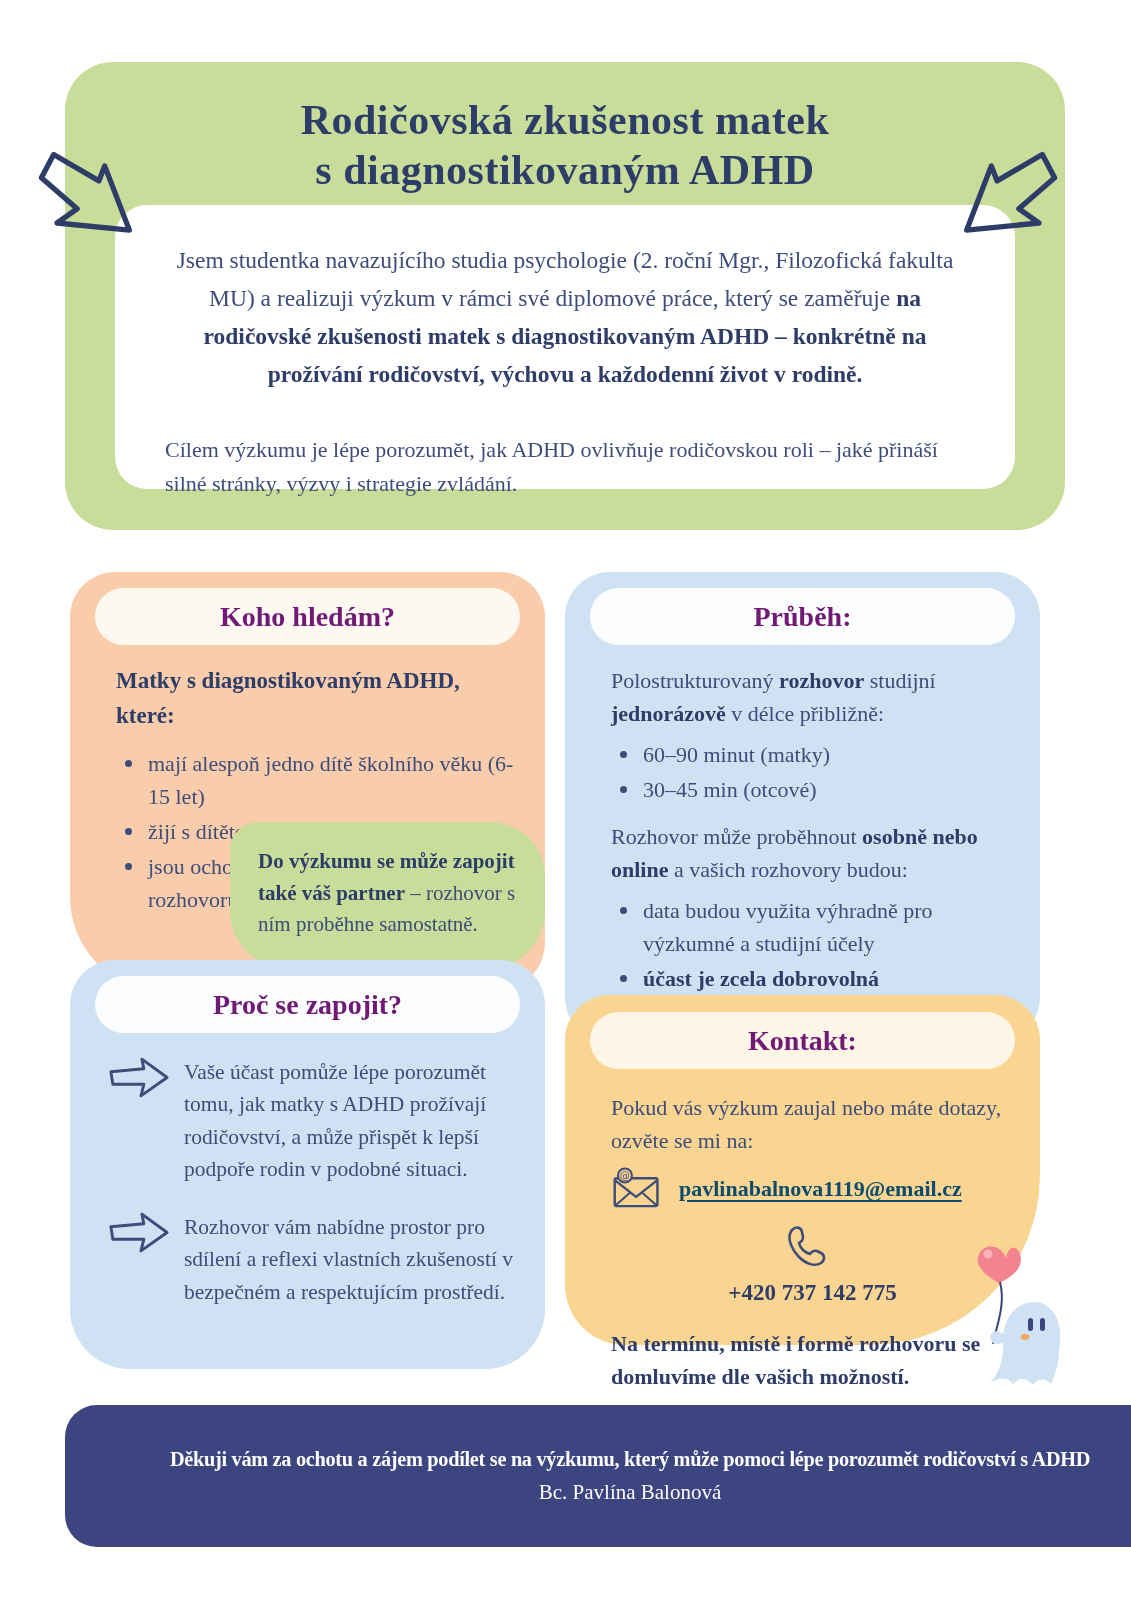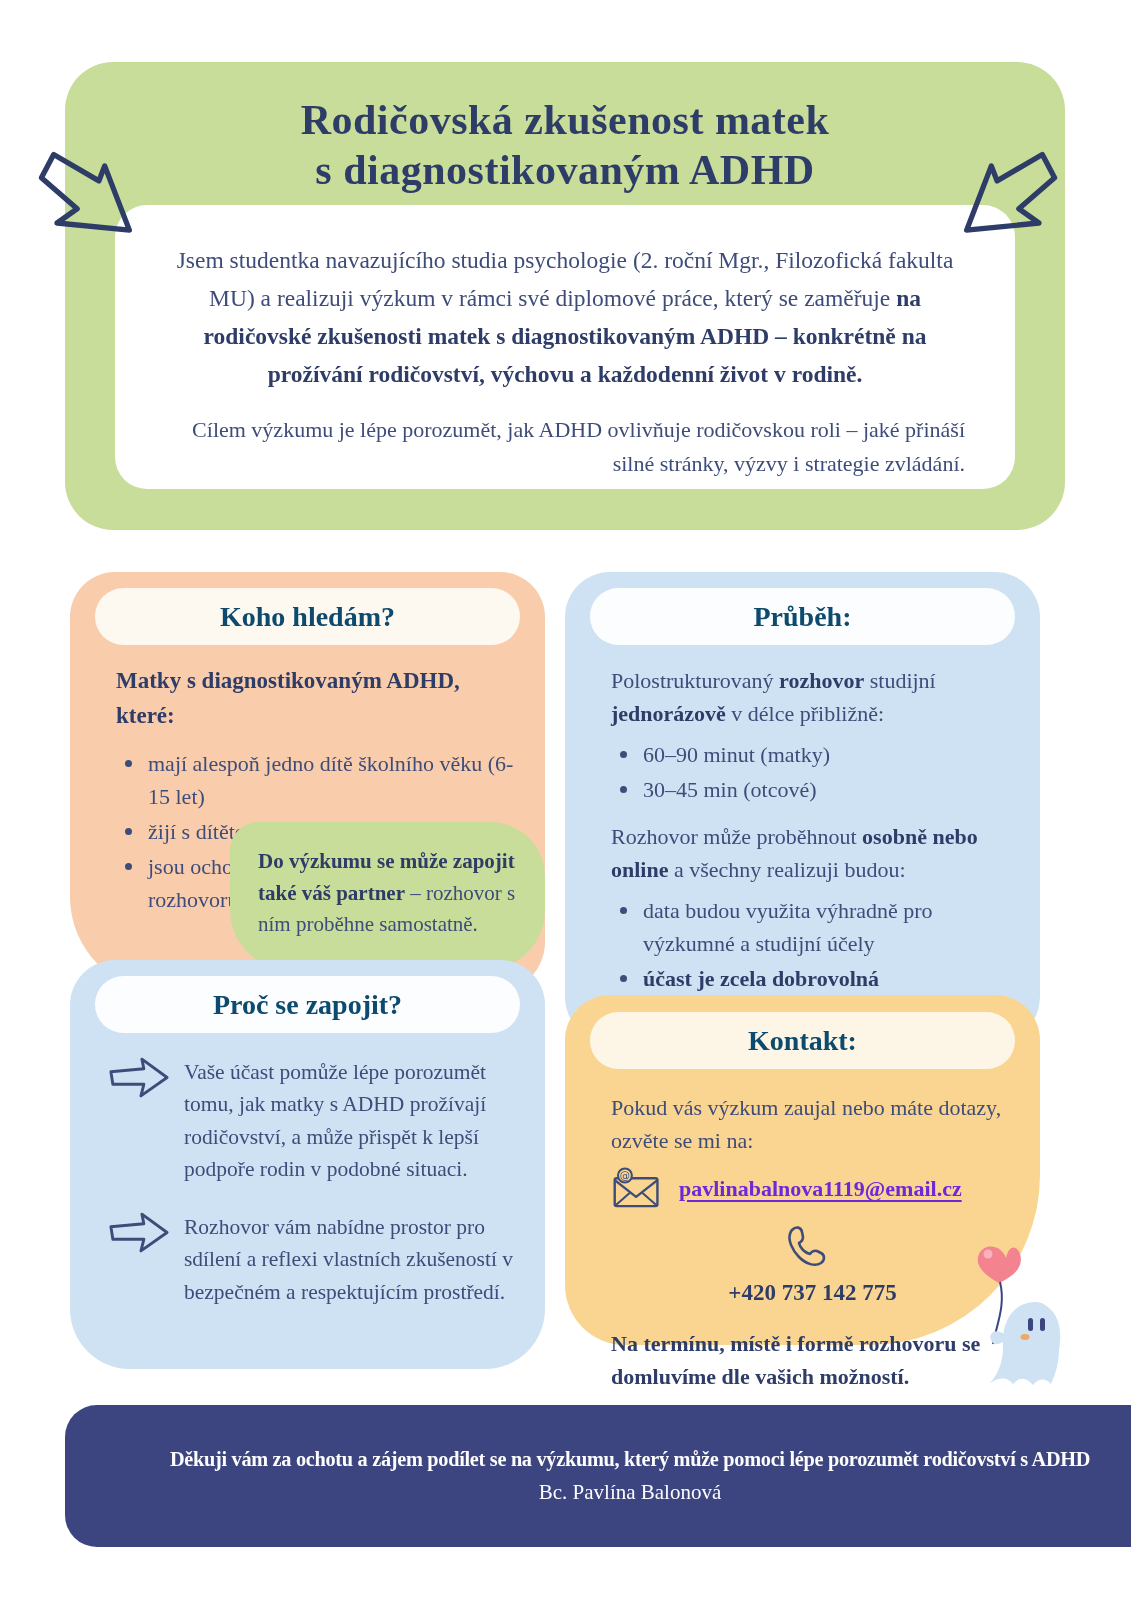--- a/index.html
+++ b/index.html
@@ -19,21 +19,21 @@
   }
   .intro-box {
     position:absolute; left:50px; top:143px; width:900px; height:284px;
     background:#ffffff; border-radius:32px;
   }
   .intro-p1 {
     margin:36px auto 0; width:810px; text-align:center;
     font-size:23.5px; line-height:1.62; color:#3e4c7a;
   }
   .intro-p2 {
-    margin:20px auto 0; width:800px; text-align:right;
+    margin:40px auto 0; width:800px; text-align:left;
     font-size:22px; line-height:1.55; color:#3e4c7a;
   }
   .b { font-weight:700; color:#2e3c68; }
   
   .top-arrow { position:absolute; width:118px; height:96px; z-index:4; }
   .top-arrow.left  { left:28px;  top:152px; transform:rotate(38deg); }
   .top-arrow.right { left:950px; top:152px; transform:scaleX(-1) rotate(38deg); }
   
   .card { position:absolute; }
   .card-who {
@@ -48,21 +48,21 @@
     left:70px; top:960px; width:475px; height:409px;
     background:#cfe2f3; border-radius:45px 45px 60px 60px;
   }
   .card-contact {
     left:565px; top:995px; width:475px; height:350px;
     background:#fad591; border-radius:45px 45px 170px 60px; z-index:2;
   }
   .pill {
     position:absolute; left:25px; top:16px; width:425px; height:57px;
     border-radius:29px; display:flex; align-items:center; justify-content:center;
-    font-size:28px; font-weight:600; color:#0c4a6e;
+    font-size:28px; font-weight:600; color:#701a75;
   }
   .pill-cream  { background:#fdf8f0; }
   .pill-white  { background:#fbfdff; }
   .pill-sand   { background:#fdf6e7; }
   .card-body { position:absolute; left:46px; right:26px; top:92px;
     font-size:22px; line-height:1.5; color:#3e4c7a; }
   .lead { font-weight:700; color:#2e3c68; font-size:23px; margin:0 0 14px 0; }
   ul.bullets { list-style:none; margin:8px 0 0 0; padding:0; }
   ul.bullets li { position:relative; padding-left:32px; margin:2px 0; }
   ul.bullets li::before {
@@ -78,21 +78,21 @@
   .proc-p { margin:0 0 4px 0; }
   .proc-p + ul.bullets { margin-bottom:14px; }
   
   .why-row { display:flex; align-items:flex-start; margin:0 0 26px 0; }
   .why-arrow { flex:0 0 62px; margin:0 14px 0 10px; }
   .why-text { font-size:21.5px; line-height:1.5; color:#3e4c7a; width:345px; }
   
   .contact-row { display:flex; align-items:center; margin:10px 0 0 0; }
   .contact-icon { flex:0 0 52px; margin-right:16px; }
   .contact-link {
-    font-size:22px; font-weight:700; color:#6d28d9;
+    font-size:22px; font-weight:700; color:#0c4a6e;
     text-decoration:underline; text-underline-offset:4px;
   }
   .contact-phone { font-size:23px; font-weight:700; color:#2e3c68; }
   .contact-note { margin-top:16px; font-size:22px; line-height:1.5;
     font-weight:700; color:#2e3c68; width:385px; }
   
   .mascot { position:absolute; left:948px; top:1222px; width:136px; height:172px; z-index:5; }
   
   .footer {
     position:absolute; left:65px; top:1405px; width:1130px; height:142px;
@@ -146,21 +146,21 @@
   </div>
 
   <div class="card card-process">
     <div class="pill pill-white">Průběh:</div>
     <div class="card-body">
       <p class="proc-p"><span>Polostrukturovaný </span><span class="b">rozhovor</span><span> studijní </span><span class="b">jednorázově</span><span> v délce přibližně:</span></p>
       <ul class="bullets">
           <li><span>60–90 minut (matky)</span></li>
           <li><span>30–45 min (otcové)</span></li>
         </ul>
-      <p class="proc-p"><span>Rozhovor může proběhnout </span><span class="b">osobně nebo online</span><span> a všechny realizuji budou:</span></p>
+      <p class="proc-p"><span>Rozhovor může proběhnout </span><span class="b">osobně nebo online</span><span> a vašich rozhovory budou:</span></p>
       <ul class="bullets">
           <li><span>data budou využita výhradně pro výzkumné a studijní účely</span></li>
           <li><span class="b">účast je zcela dobrovolná</span></li>
         </ul>
     </div>
   </div>
 
   <div class="card card-why">
     <div class="pill pill-white">Proč se zapojit?</div>
     <div class="card-body" style="left:28px; right:20px; top:96px;">

